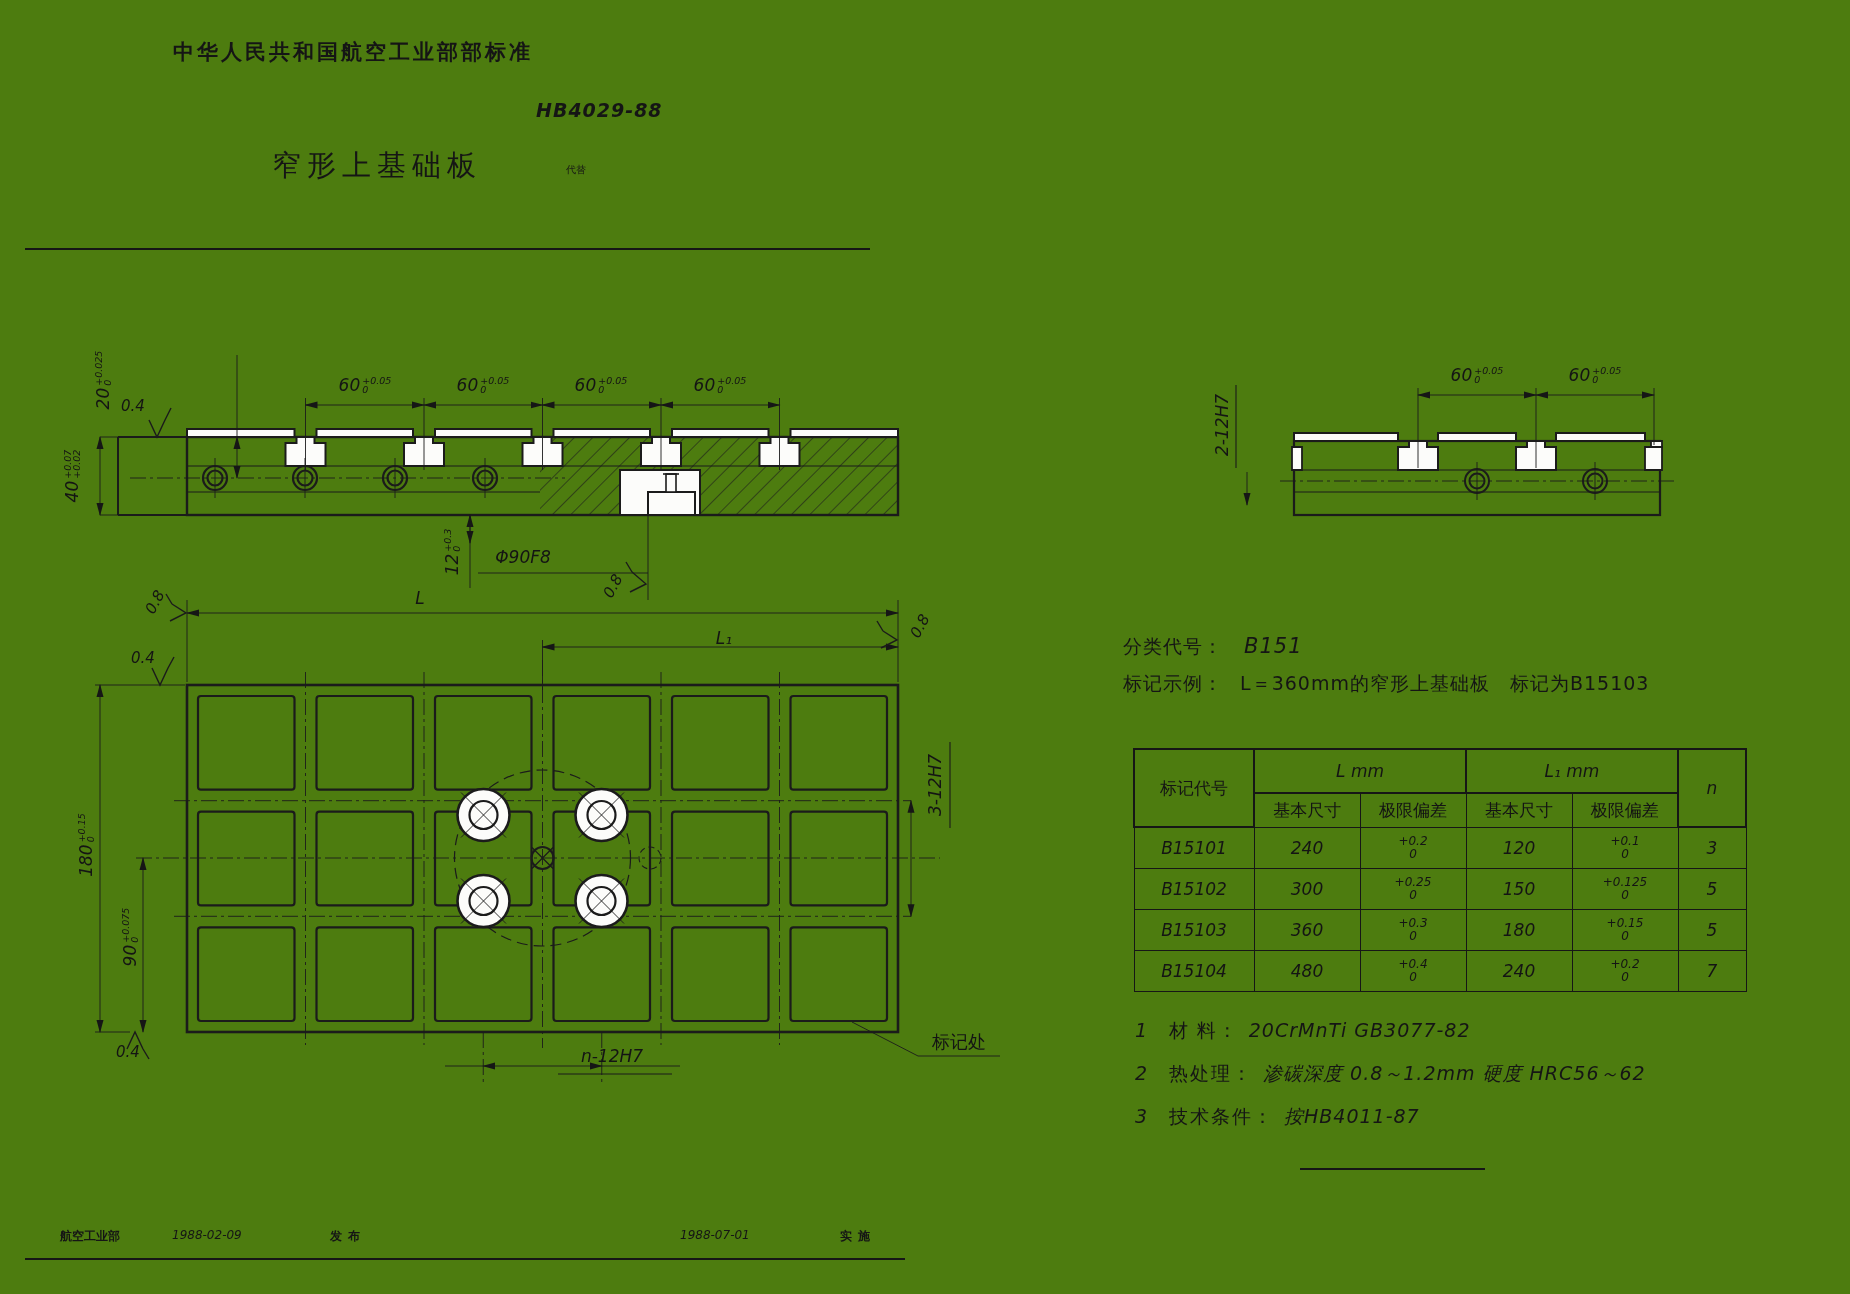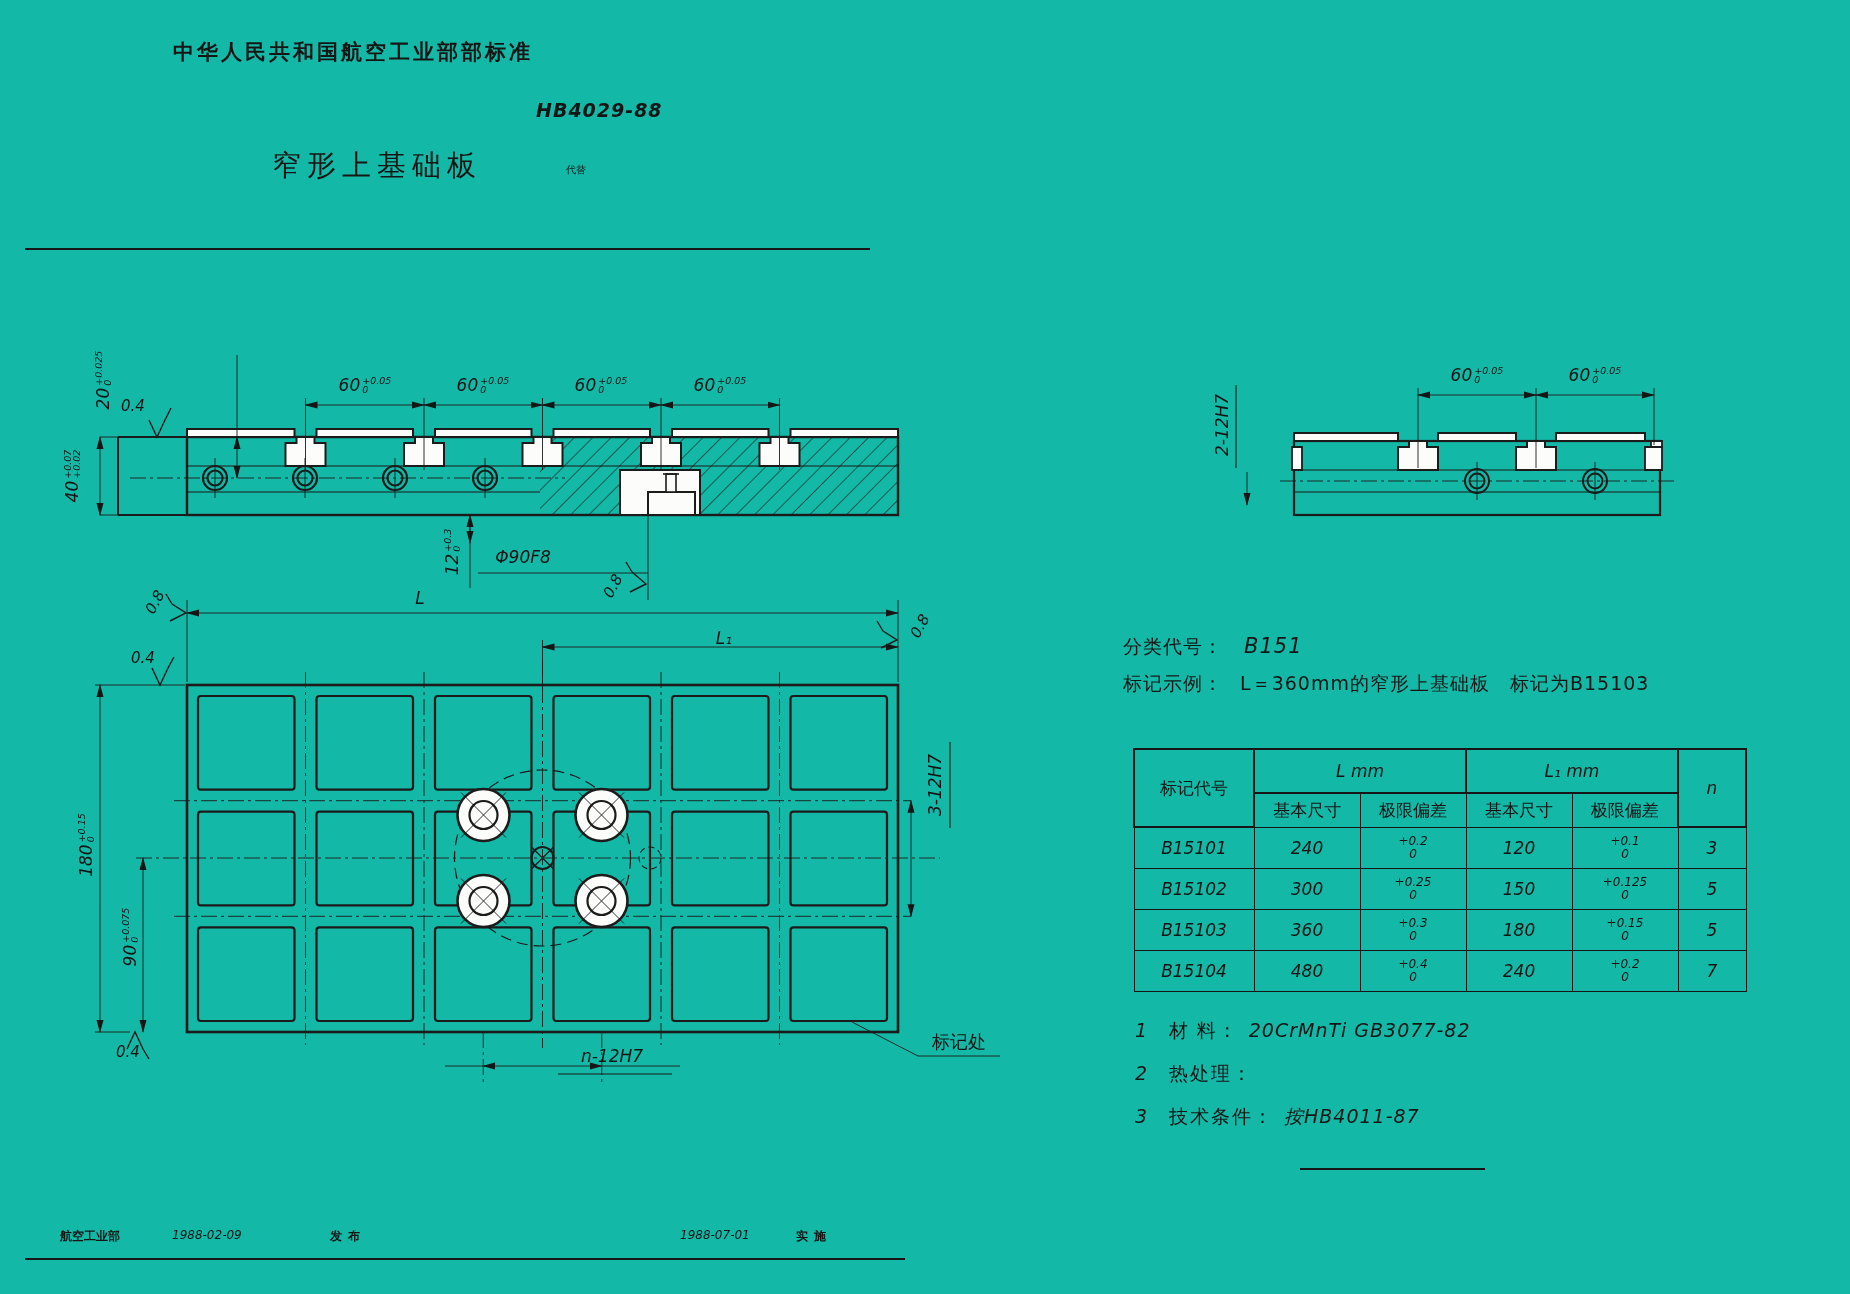--- a/index.html
+++ b/index.html
@@ -1,16 +1,16 @@
 <!DOCTYPE html>
 <html><head>
 <meta charset="utf-8">
 <style>
   html,body{margin:0;padding:0;background:#e8e8e8;}
-  #page{position:relative;width:1850px;height:1294px;background:#14b8a6;overflow:hidden;
+  #page{position:relative;width:1850px;height:1294px;background:#4d7c0f;overflow:hidden;
         font-family:"DejaVu Sans",sans-serif;color:#151515;}
   #linework{position:absolute;left:0;top:0;}
   .lbl{position:absolute;white-space:nowrap;display:flex;align-items:center;justify-content:center;
        font:italic 15px "DejaVu Sans",sans-serif;color:#141414;}
   .cn{font-style:normal;}
   .rot{transform:rotate(-90deg);}
   .rot60{transform:rotate(-62deg);}
   .stack{display:inline-flex;flex-direction:column;line-height:1;font-size:9.5px;margin-left:2px;font-style:italic;}
   .big{font-size:17px;}
   .hdr-std{position:absolute;left:173px;top:38px;font-size:21px;font-weight:bold;letter-spacing:3px;}
@@ -494,29 +494,30 @@
 
   <div class="notes">
     <div class="note-row">
       <span class="note-no">1</span>
       <span class="note-lab">材  料：</span>
       <span class="note-txt">20CrMnTi  GB3077-82</span>
     </div>
     <div class="note-row">
       <span class="note-no">2</span>
       <span class="note-lab">热处理：</span>
+      <span class="note-txt">渗碳深度 0.8～1.2mm  硬度 HRC56～62</span>
     </div>
     <div class="note-row">
       <span class="note-no">3</span>
       <span class="note-lab">技术条件：</span>
       <span class="note-txt">按HB4011-87</span>
     </div>
   </div>
   <div class="rule" style="left:1300px;top:1168px;width:185px;height:2px;"></div>
 
   <div class="foot b" style="left:60px;">航空工业部</div>
   <div class="foot" style="left:172px;font-style:italic;">1988-02-09</div>
   <div class="foot b" style="left:330px;letter-spacing:6px;">发布</div>
   <div class="foot" style="left:680px;font-style:italic;">1988-07-01</div>
-  <div class="foot b" style="left:796px;letter-spacing:6px;text-align:right;">实施</div>
+  <div class="foot b" style="left:840px;letter-spacing:6px;text-align:right;">实施</div>
   <div class="rule" style="left:25px;top:1258px;width:880px;height:2px;"></div>
 
 </div>
 
 </body></html>

